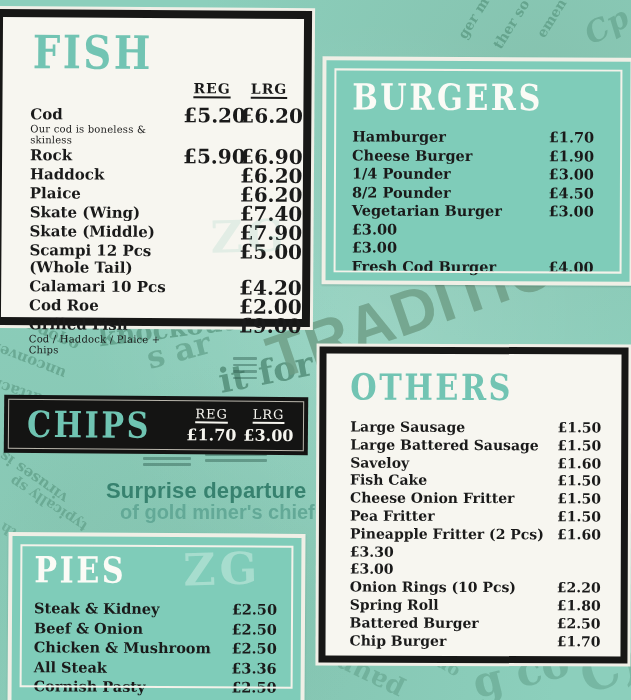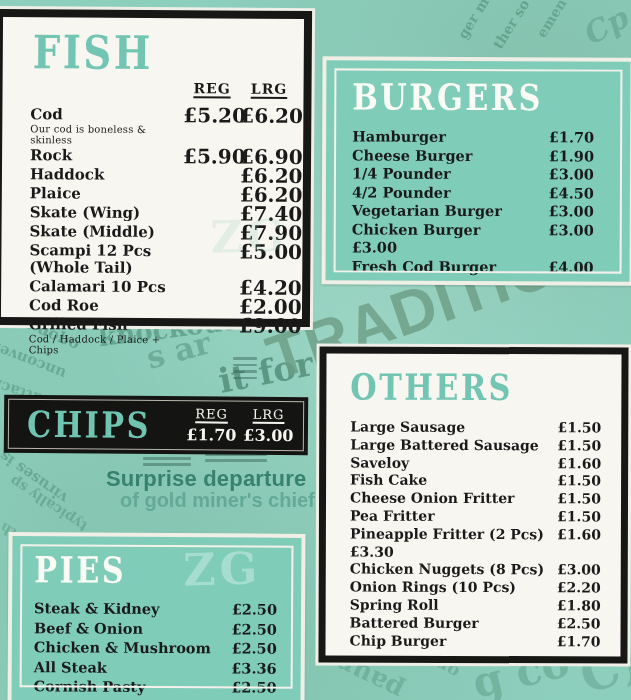--- a/index.html
+++ b/index.html
@@ -31,21 +31,21 @@
   .tx-tr3{left:530px; top:10px; font-size:14px; transform:rotate(-58deg); opacity:.75;}
   .tx-cp {left:584px; top:8px;  font-size:30px; font-style:italic; transform:rotate(-28deg); opacity:.55;}
   .tx-vir{left:-6px;  top:468px; font-size:15px; transform:rotate(215deg) scaleX(1); opacity:.7;}
   .tx-typ{left:4px;   top:496px; font-size:14px; transform:rotate(213deg); opacity:.65;}
   .tx-wor{left:-2px;  top:530px; font-size:14px; transform:rotate(211deg); opacity:.55;}
   .tx-gco {left:472px; top:648px; font-size:42px; transform:rotate(-14deg); opacity:.5;}
   .tx-pau {left:324px; top:660px; font-size:26px; transform:rotate(206deg); opacity:.5;}
   .tx-ordn{left:390px; top:646px; font-size:18px; transform:rotate(210deg); opacity:.5;}
   .tx-cd  {left:580px; top:640px; font-size:48px; transform:rotate(-20deg); opacity:.45;}
 
-  .headline{position:absolute; left:106px; top:468px; z-index:0; font-family:"Liberation Sans",sans-serif; line-height:1.02;}
+  .headline{position:absolute; left:106px; top:480px; z-index:0; font-family:"Liberation Sans",sans-serif; line-height:1.02;}
   .hl1{display:block; font-size:22px; font-weight:bold; color:#37826f; letter-spacing:.2px;}
   .hl2,.hl3{display:block; font-size:20px; font-weight:bold; color:#5fa694; opacity:.9;margin-left:14px;}
 
   .capgroup{position:absolute; display:flex; flex-direction:column; gap:3px; z-index:0;}
   .capgroup i{display:block; height:3px; background:rgba(47,94,80,.45); border-radius:1px;}
   .cap1{left:143px; top:457px;} .cap1 i{width:48px;}
   .cap2{left:205px; top:453px;} .cap2 i{width:62px;}
   .cap3{left:233px; top:357px; gap:4px;} .cap3 i{width:24px; height:2.5px;}
 
   
@@ -253,29 +253,28 @@
         </div>
         <div class="srow">
           <span class="nm">Cheese Burger</span>
           <span class="pr">£1.90</span>
         </div>
         <div class="srow">
           <span class="nm">1/4 Pounder</span>
           <span class="pr">£3.00</span>
         </div>
         <div class="srow">
-          <span class="nm">4/2 Pounder</span>
+          <span class="nm">8/2 Pounder</span>
           <span class="pr">£4.50</span>
         </div>
         <div class="srow">
           <span class="nm">Vegetarian Burger</span>
           <span class="pr">£3.00</span>
         </div>
         <div class="srow">
-          <span class="nm">Chicken Burger</span>
           <span class="pr">£3.00</span>
         </div>
         <div class="srow">
           <span class="pr">£3.00</span>
         </div>
         <div class="srow">
           <span class="nm">Fresh Cod Burger</span>
           <span class="pr">£4.00</span>
         </div>
       </div>
@@ -326,21 +325,20 @@
           <span class="pr">£1.50</span>
         </div>
         <div class="srow">
           <span class="nm">Pineapple Fritter (2 Pcs)</span>
           <span class="pr">£1.60</span>
         </div>
         <div class="srow">
           <span class="pr">£3.30</span>
         </div>
         <div class="srow">
-          <span class="nm">Chicken Nuggets (8 Pcs)</span>
           <span class="pr">£3.00</span>
         </div>
         <div class="srow">
           <span class="nm">Onion Rings (10 Pcs)</span>
           <span class="pr">£2.20</span>
         </div>
         <div class="srow">
           <span class="nm">Spring Roll</span>
           <span class="pr">£1.80</span>
         </div>

